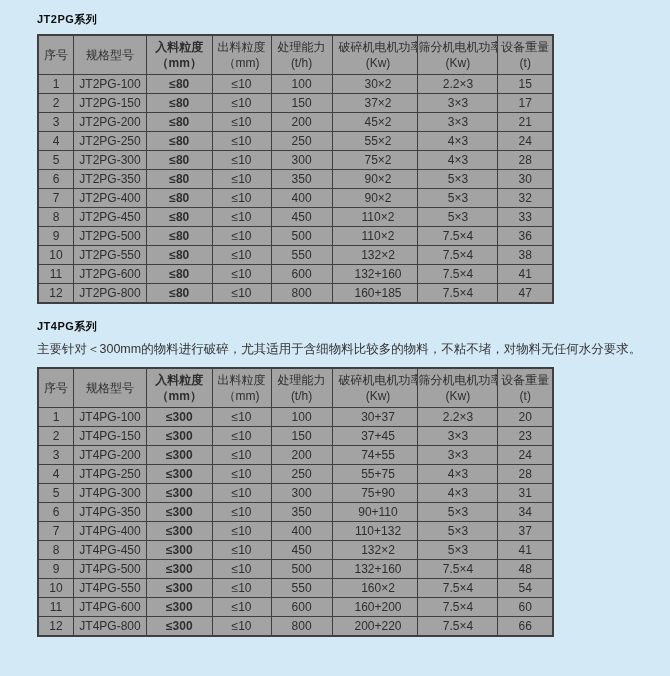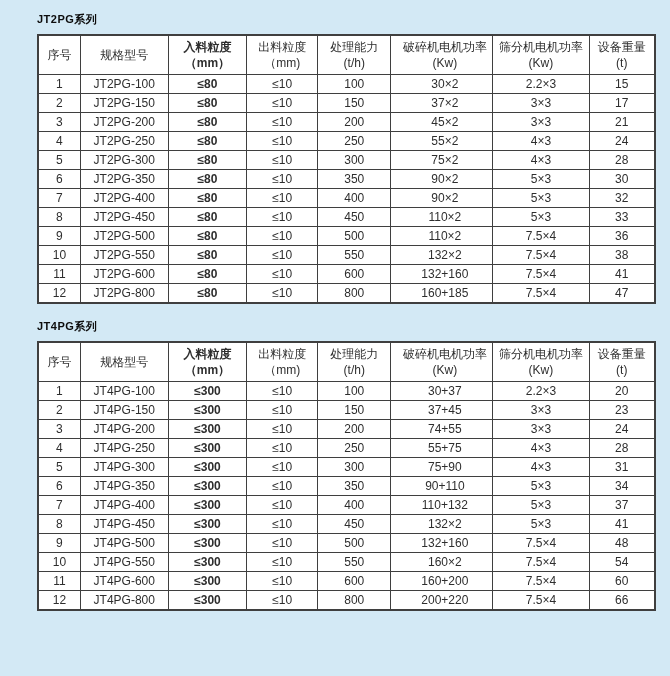--- a/index.html
+++ b/index.html
@@ -14,23 +14,23 @@
   .section-title {
     font-size:11px; font-weight:bold; color:#0d0d0d;
     margin:2px 0 7px 0; letter-spacing:0.5px;
   }
   .section-desc {
     font-size:12.5px; color:#333333;
     margin:0 0 10px 0; line-height:16px;
   }
   table.spec {
     border-collapse:collapse;
-    width:619px;
+    width:517px;
     table-layout:fixed;
-    background:#ffffff;
+    background:#a3a3a3;
     border:2px solid #3f3f3f;
     margin:0 0 15px 0;
   }
   table.spec th, table.spec td {
     border:1px solid #3f3f3f;
     text-align:center;
     vertical-align:middle;
     font-weight:normal;
     padding:0;
     font-size:12px;
@@ -213,20 +213,21 @@
             <td>160+185</td>
             <td>7.5×4</td>
             <td>47</td>
           </tr>
         </tbody>
     </table>
   </section>
 
   <section>
     <h1 class="section-title">JT4PG系列</h1>
+    <p class="section-desc">主要针对＜300mm的物料进行破碎，尤其适用于含细物料比较多的物料，不粘不堵，对物料无任何水分要求。</p>
     <table class="spec">
       <thead>
           <tr>
             <th>
               <div>序号</div>
             </th>
             <th>
               <div>规格型号</div>
             </th>
             <th>

